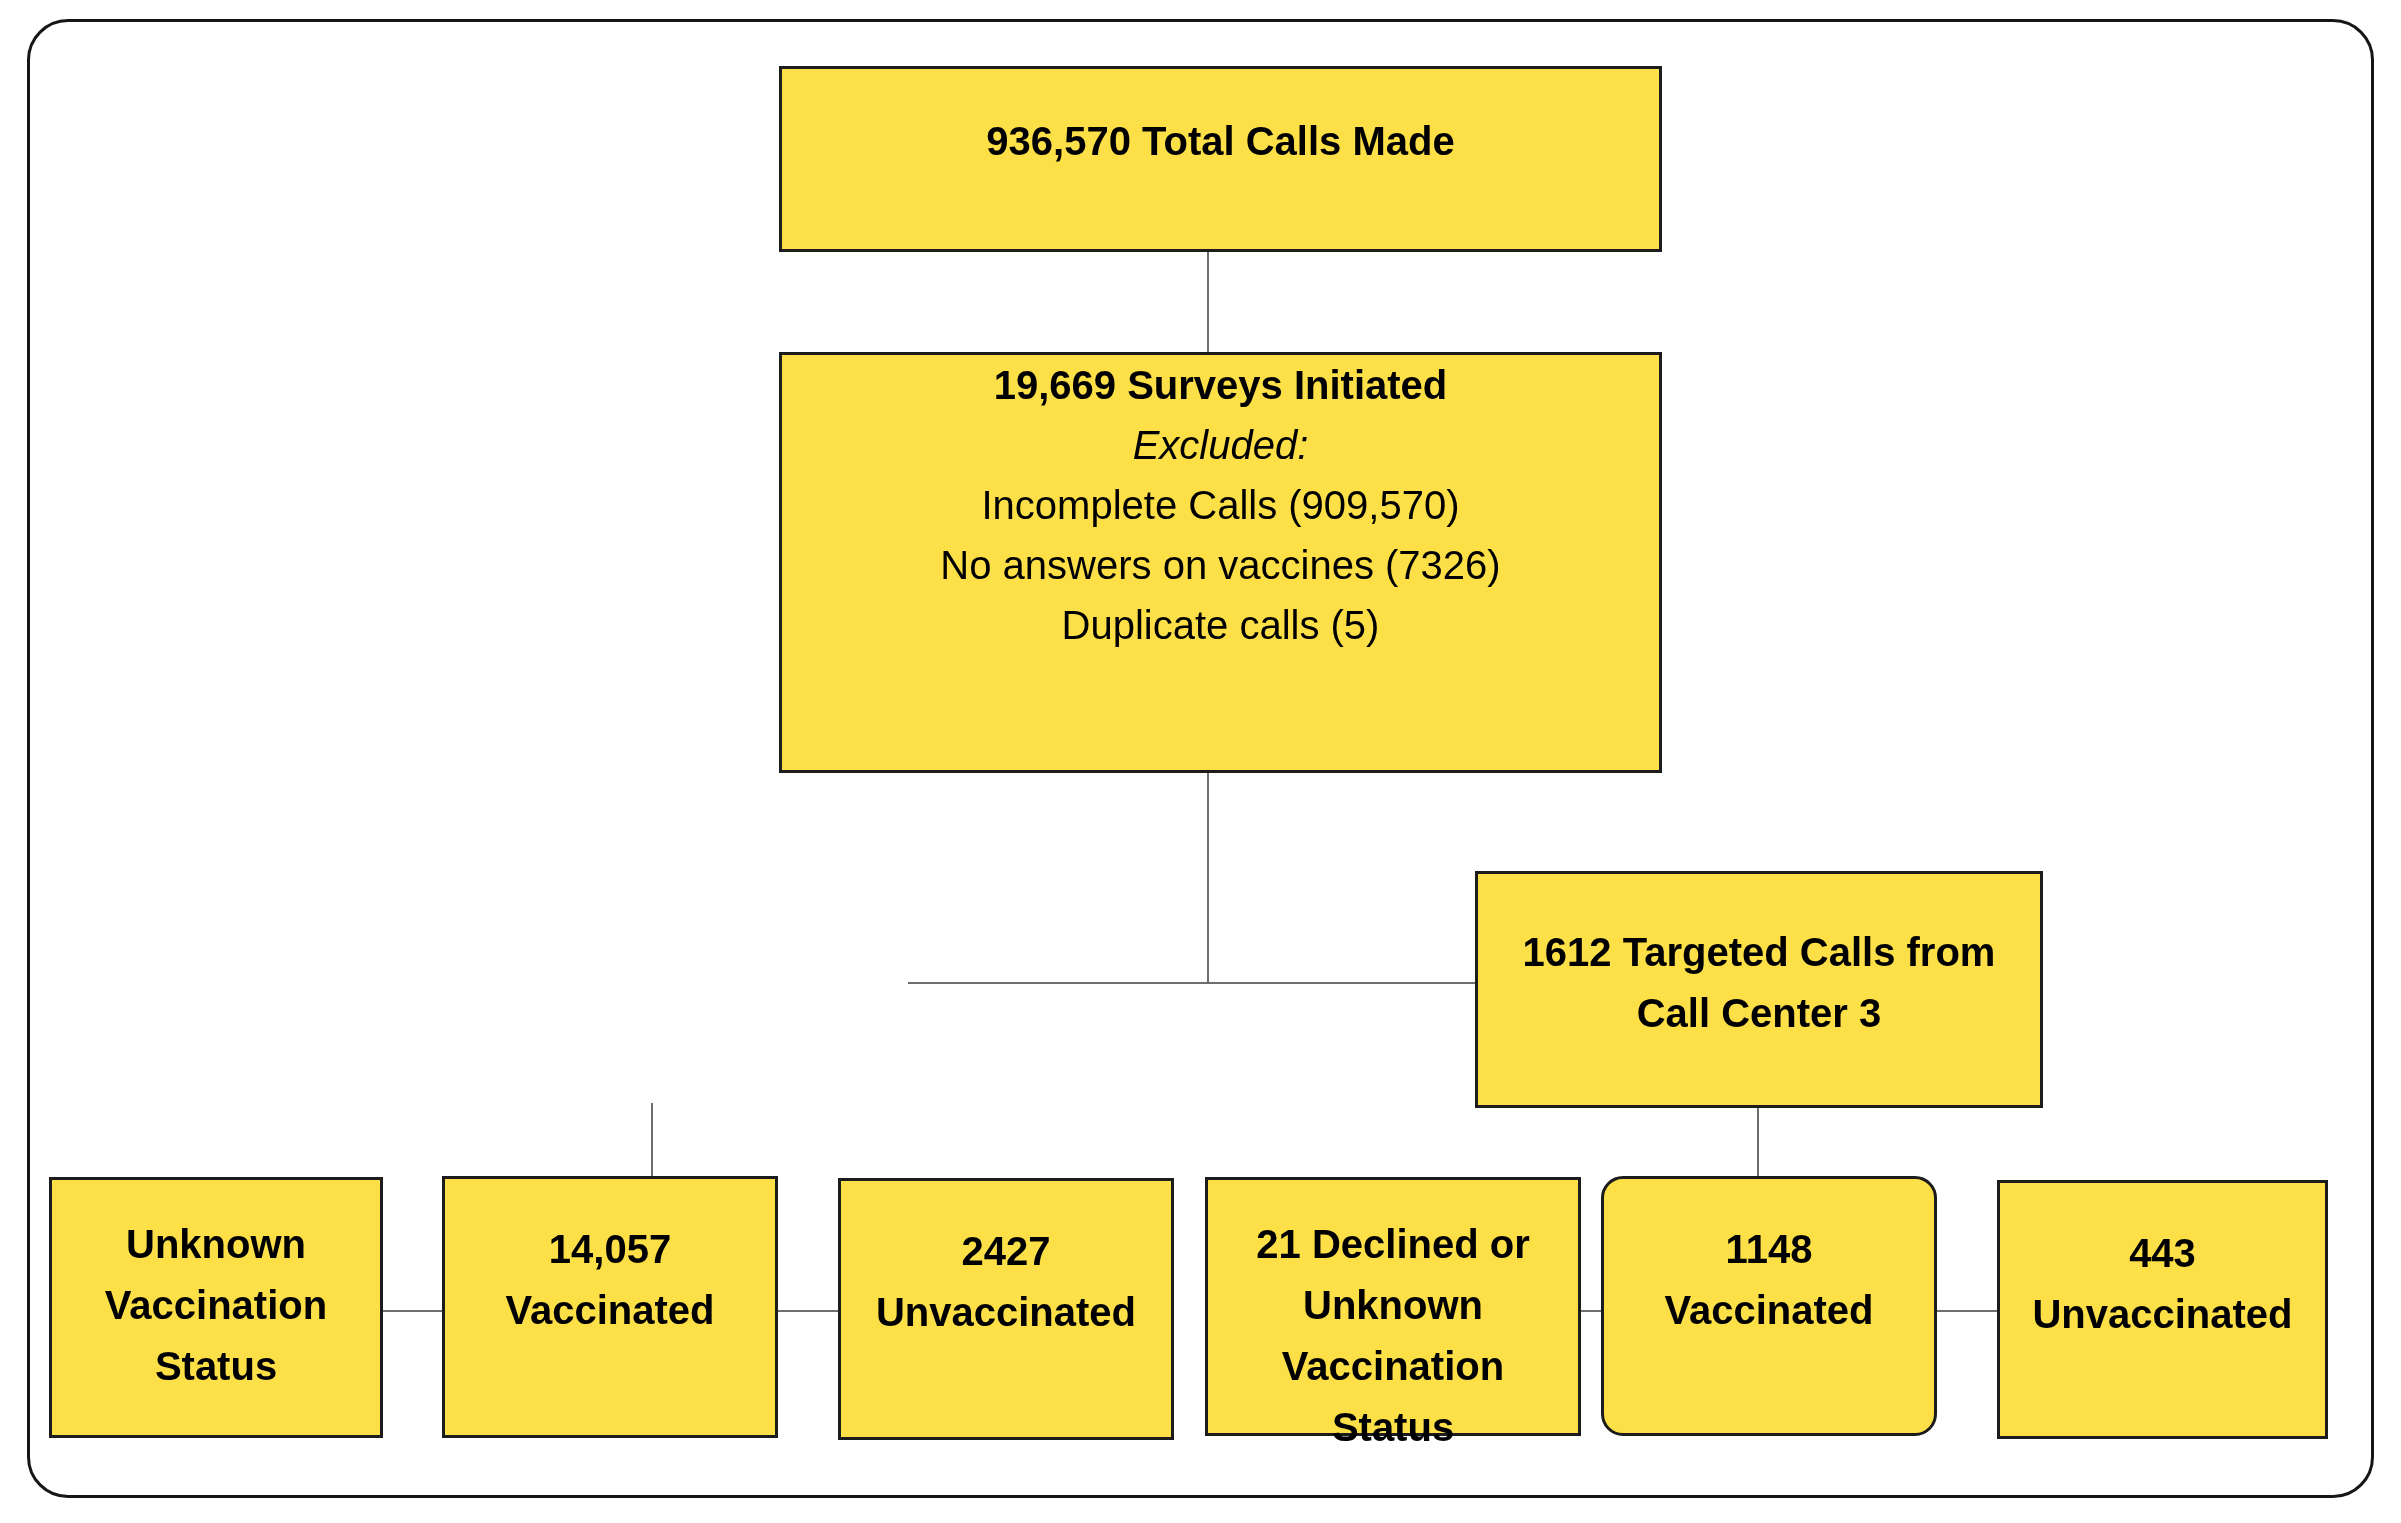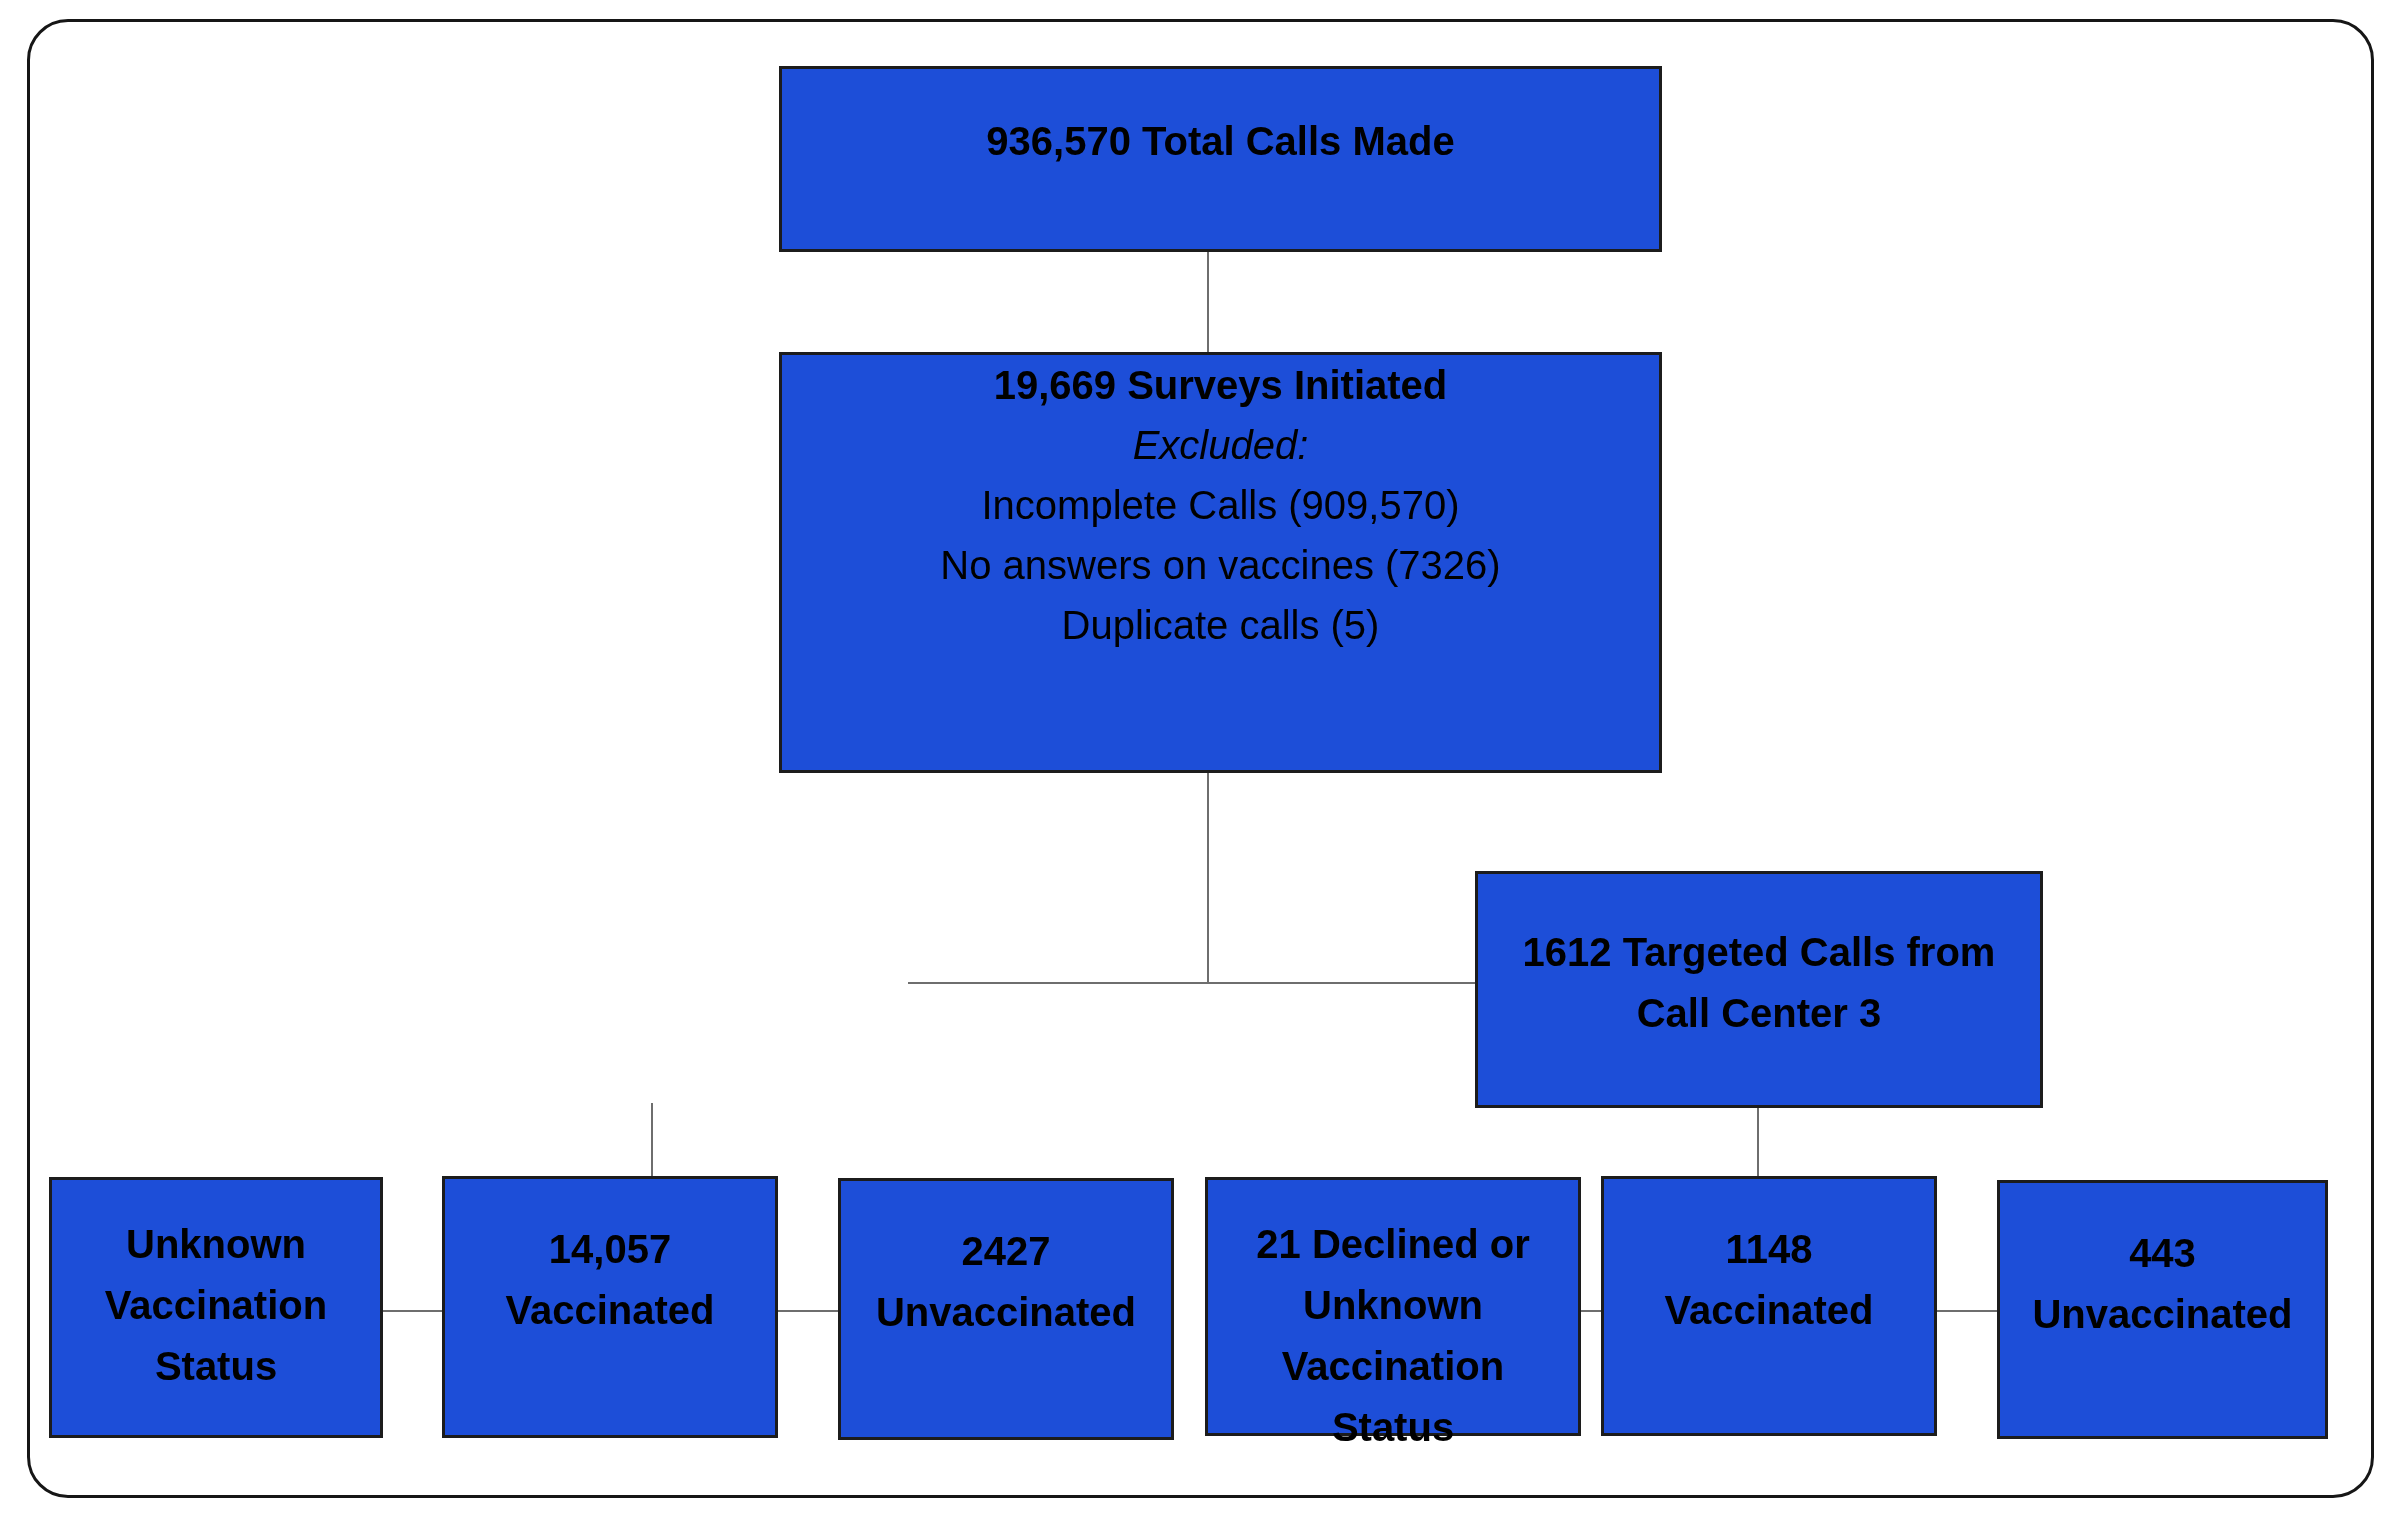--- a/index.html
+++ b/index.html
@@ -21,41 +21,41 @@
     width: 2347px; height: 1479px;
     border: 3px solid #161616;
     border-radius: 41px;
     box-sizing: border-box;
     background: #ffffff;
   }
   .node {
     position: absolute;
     box-sizing: border-box;
     border: 3px solid #1c1c1c;
-    background: #1d4ed8;
+    background: #fde047;
     text-align: center;
     font-size: 40px;
     font-weight: bold;
     line-height: 61px;
   }
   .node .ln { display: block; white-space: nowrap; }
   
   .box-total    { left: 779px; top: 66px;   width: 883px; height: 186px; padding-top: 42px; }
   .box-surveys  { left: 779px; top: 352px;  width: 883px; height: 421px; line-height: 60px; }
   .box-surveys .regular { font-weight: normal; }
   .box-surveys .italic  { font-weight: normal; font-style: italic; }
   
   .box-random   { left: 337px;  top: 869px; width: 572px;  height: 234px; padding-top: 48px; }
   .box-targeted { left: 1475px; top: 871px; width: 568px;  height: 237px; padding-top: 48px; }
   
   .box-a { left: 49px;   top: 1177px; width: 334px; height: 261px; padding-top: 34px; }
   .box-b { left: 442px;  top: 1176px; width: 336px; height: 262px; padding-top: 40px; }
   .box-c { left: 838px; top: 1178px; width: 336px; height: 262px; padding-top: 40px; }
   .box-d { left: 1205px; top: 1177px; width: 376px; height: 259px; padding-top: 34px; }
-  .box-e { left: 1601px; top: 1176px; width: 336px; height: 260px; padding-top: 40px; }
+  .box-e { left: 1601px; top: 1176px; width: 336px; height: 260px; padding-top: 40px; border-radius: 22px; }
   .box-f { left: 1997px; top: 1180px; width: 331px; height: 259px; padding-top: 40px; }
   
   .conn {
     position: absolute;
     background: #6e6e6e;
   }
   .v { width: 2.2px; }
   .h { height: 2.2px; }
   .conn-v1 { left: 1207px; top: 252px;  height: 100px; }
   .conn-v2 { left: 1207px; top: 773px; height: 211px; }

